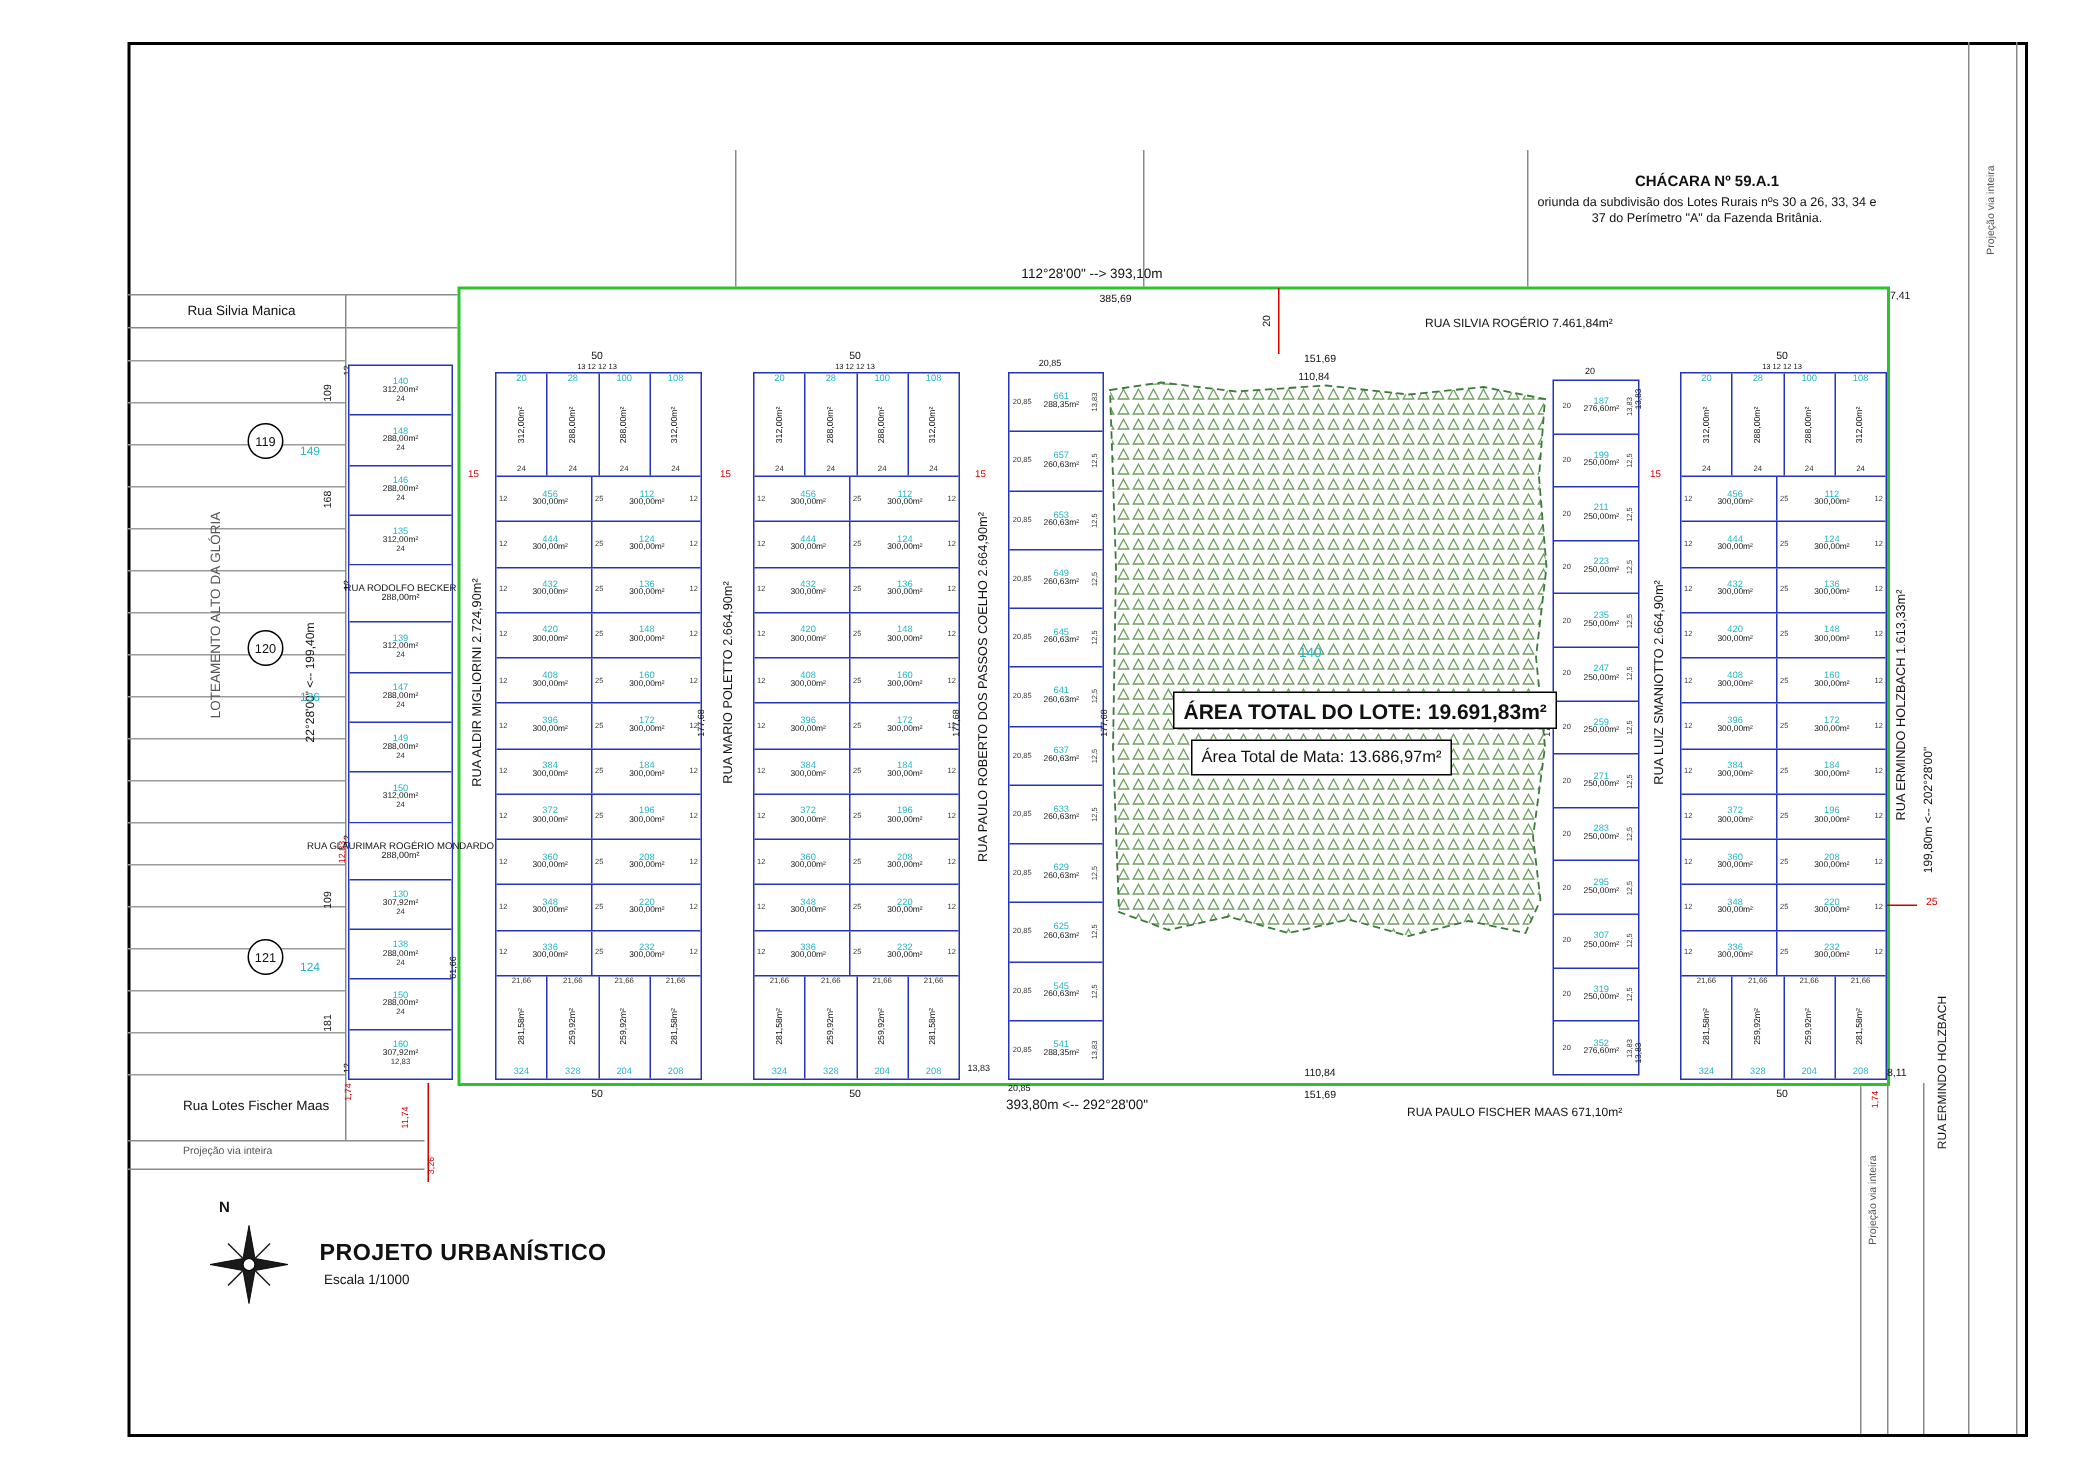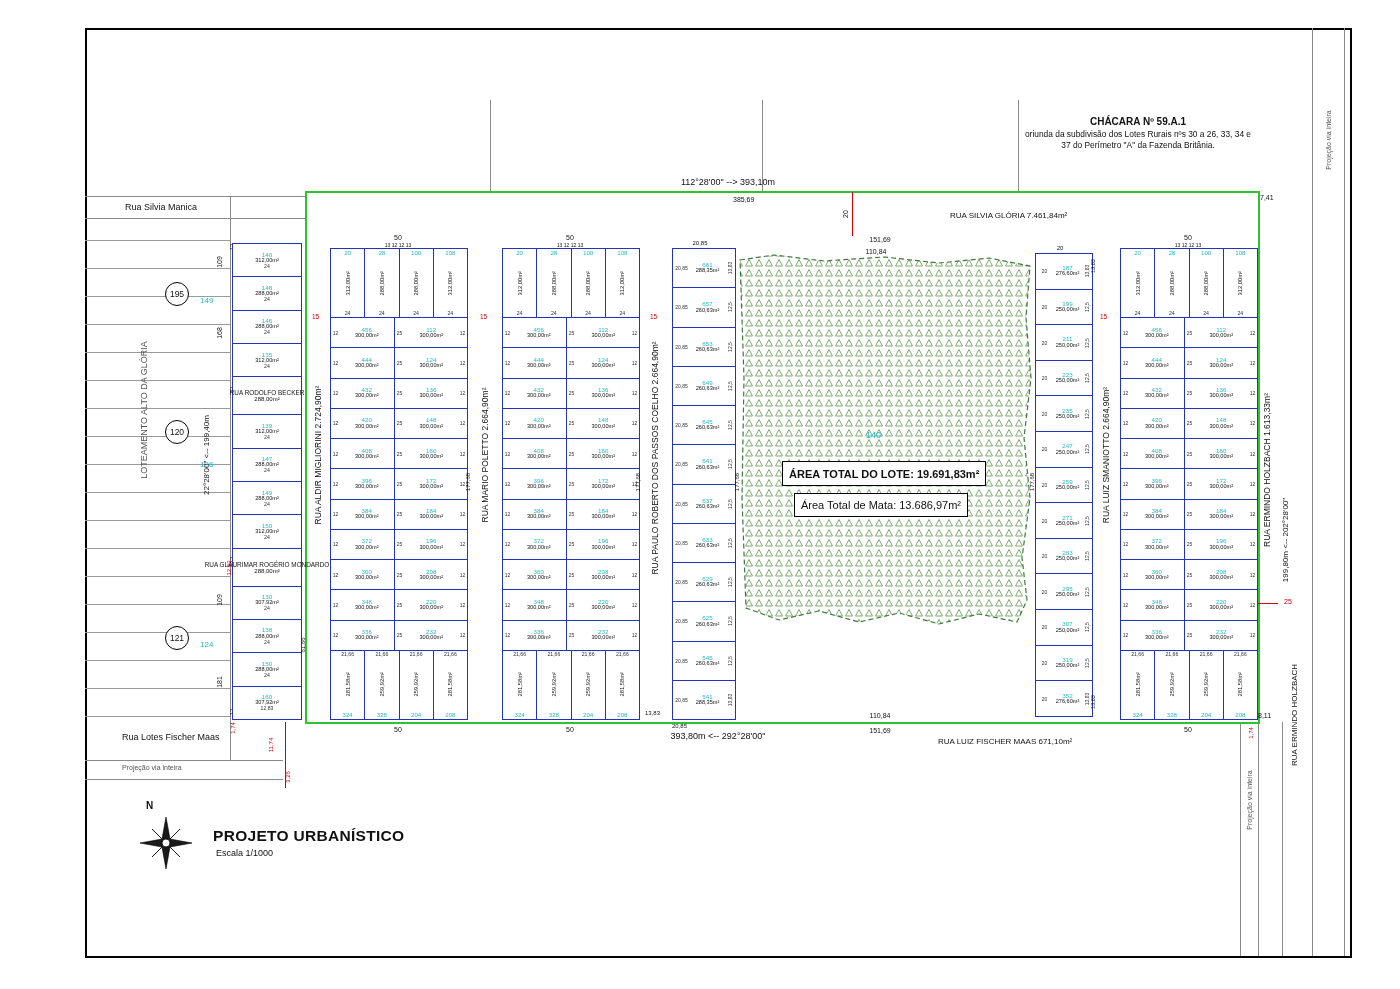--- a/index.html
+++ b/index.html
@@ -73,21 +73,21 @@
   </div>
   <div class="vline" style="left:490px;top:100px;height:91px"></div>
   <div class="vline" style="left:762px;top:100px;height:91px"></div>
   <div class="vline" style="left:1018px;top:100px;height:91px"></div>
 
   <div class="green-rect" style="left:305px;top:191px;width:951px;height:529px"></div>
 
   <div class="lbl f9 hc" style="left:728px;top:177px">112°28'00" --&gt; 393,10m</div>
   <div class="lbl f7" style="left:733px;top:196px">385,69</div>
   <div class="lbl f9" style="left:125px;top:202px">Rua Silvia Manica</div>
-  <div class="lbl f8" style="left:950px;top:211px">RUA SILVIA GLÓRIA    7.461,84m²</div>
+  <div class="lbl f8" style="left:950px;top:211px">RUA SILVIA ROGÉRIO    7.461,84m²</div>
   <div class="redline" style="left:852px;top:192px;width:1px;height:44px"></div>
   <div class="vl f7" style="left:845px;top:214px">20</div>
   <div class="lbl f7 hc" style="left:880px;top:236px">151,69</div>
   <div class="lbl f7 hc" style="left:876px;top:248px">110,84</div>
   <div class="lbl f7" style="left:1260px;top:194px">7,41</div>
 
   <div class="hline" style="left:85px;top:196px;width:220px"></div>
   <div class="hline" style="left:85px;top:218px;width:220px"></div>
   <div class="vline" style="left:230px;top:196px;height:564px"></div>
 
@@ -115,21 +115,21 @@
   <div class="vl f8" style="left:207px;top:455px">22°28'00" &lt;-- 199,40m</div>
   <div class="vl f7" style="left:219px;top:262px">109</div>
   <div class="vl f7" style="left:219px;top:333px">168</div>
   <div class="vl f7" style="left:219px;top:600px">109</div>
   <div class="vl f7" style="left:219px;top:682px">181</div>
   <div class="vl f6" style="left:232px;top:247px">12</div>
   <div class="vl f6" style="left:232px;top:390px">12</div>
   <div class="vl f6" style="left:232px;top:560px">12</div>
   <div class="vl f6" style="left:232px;top:712px">12</div>
 
-  <div class="circle" style="left:165px;top:282px">195</div>
+  <div class="circle" style="left:165px;top:282px">119</div>
   <div class="circle" style="left:165px;top:420px">120</div>
   <div class="circle" style="left:165px;top:626px">121</div>
   <div class="lbl f8 cyan" style="left:200px;top:296px">149</div>
   <div class="lbl f8 cyan" style="left:200px;top:460px">136</div>
   <div class="lbl f8 cyan" style="left:200px;top:640px">124</div>
 
   <div class="strip" id="left-strip" style="left:232px;top:243px;width:68px;height:475px">
       <div class="strip-lot">
         <div class="lot-num">140</div>
         <div class="area">312,00m²</div>
@@ -1010,35 +1010,35 @@
   <svg style="position:absolute;left:734px;top:248px" width="302" height="392">
     <defs>
       <pattern id="treepat" width="10" height="10" patternUnits="userSpaceOnUse">
         <path d="M5 1.5 L8.5 8 L1.5 8 Z" fill="none" stroke="#6fa060" stroke-width="0.9"></path>
       </pattern>
     </defs>
     <path d="M6,12 L40,7 L90,13 L150,9 L205,15 L255,10 L296,18 L292,70 L297,130 L290,190 L296,250 L288,310 L293,352 L283,374 L245,366 L205,376 L165,365 L125,374 L85,363 L45,372 L12,360 L8,250 L10,130 Z" fill="url(#treepat)" stroke="#3c7a3c" stroke-width="1.2" stroke-dasharray="5 3"></path>
   </svg>
   <div class="lbl f9 cyan" style="left:866px;top:430px">140</div>
 
-  <div class="ibox b" style="left:782px;top:461px;height:23px;font-size:11px">
+  <div class="ibox b" style="left:782px;top:461px;height:23px;font-size:14px">
     <span>ÁREA TOTAL DO LOTE:</span>&nbsp;
     <span>19.691,83m²</span>
   </div>
   <div class="ibox" style="left:794px;top:493px;height:22px;font-size:11px">
     <span>Área Total de Mata:</span>&nbsp;
     <span>13.686,97m²</span>
   </div>
 
   <div class="lbl f6" style="left:645px;top:710px">13,83</div>
   <div class="lbl f6" style="left:672px;top:723px">20,85</div>
   <div class="lbl f7 hc" style="left:880px;top:712px">110,84</div>
   <div class="lbl f7 hc" style="left:880px;top:727px">151,69</div>
   <div class="lbl f9 hc" style="left:718px;top:731px">393,80m &lt;-- 292°28'00"</div>
-  <div class="lbl f8" style="left:938px;top:737px">RUA LUIZ FISCHER MAAS    671,10m²</div>
+  <div class="lbl f8" style="left:938px;top:737px">RUA PAULO FISCHER MAAS    671,10m²</div>
   <div class="lbl f9" style="left:122px;top:732px">Rua Lotes Fischer Maas</div>
   <div class="lbl f7 hc" style="left:398px;top:726px">50</div>
   <div class="lbl f7 hc" style="left:570px;top:726px">50</div>
   <div class="lbl f7 hc" style="left:1188px;top:726px">50</div>
   <div class="lbl f7" style="left:1258px;top:712px">8,11</div>
   <div class="vl f6 red" style="left:1251px;top:733px">1,74</div>
   <div class="redline" style="left:1258px;top:603px;width:20px;height:1px"></div>
   <div class="lbl f7 red" style="left:1284px;top:598px">25</div>
 
   <div class="redline" style="left:285px;top:722px;width:1px;height:66px"></div>

